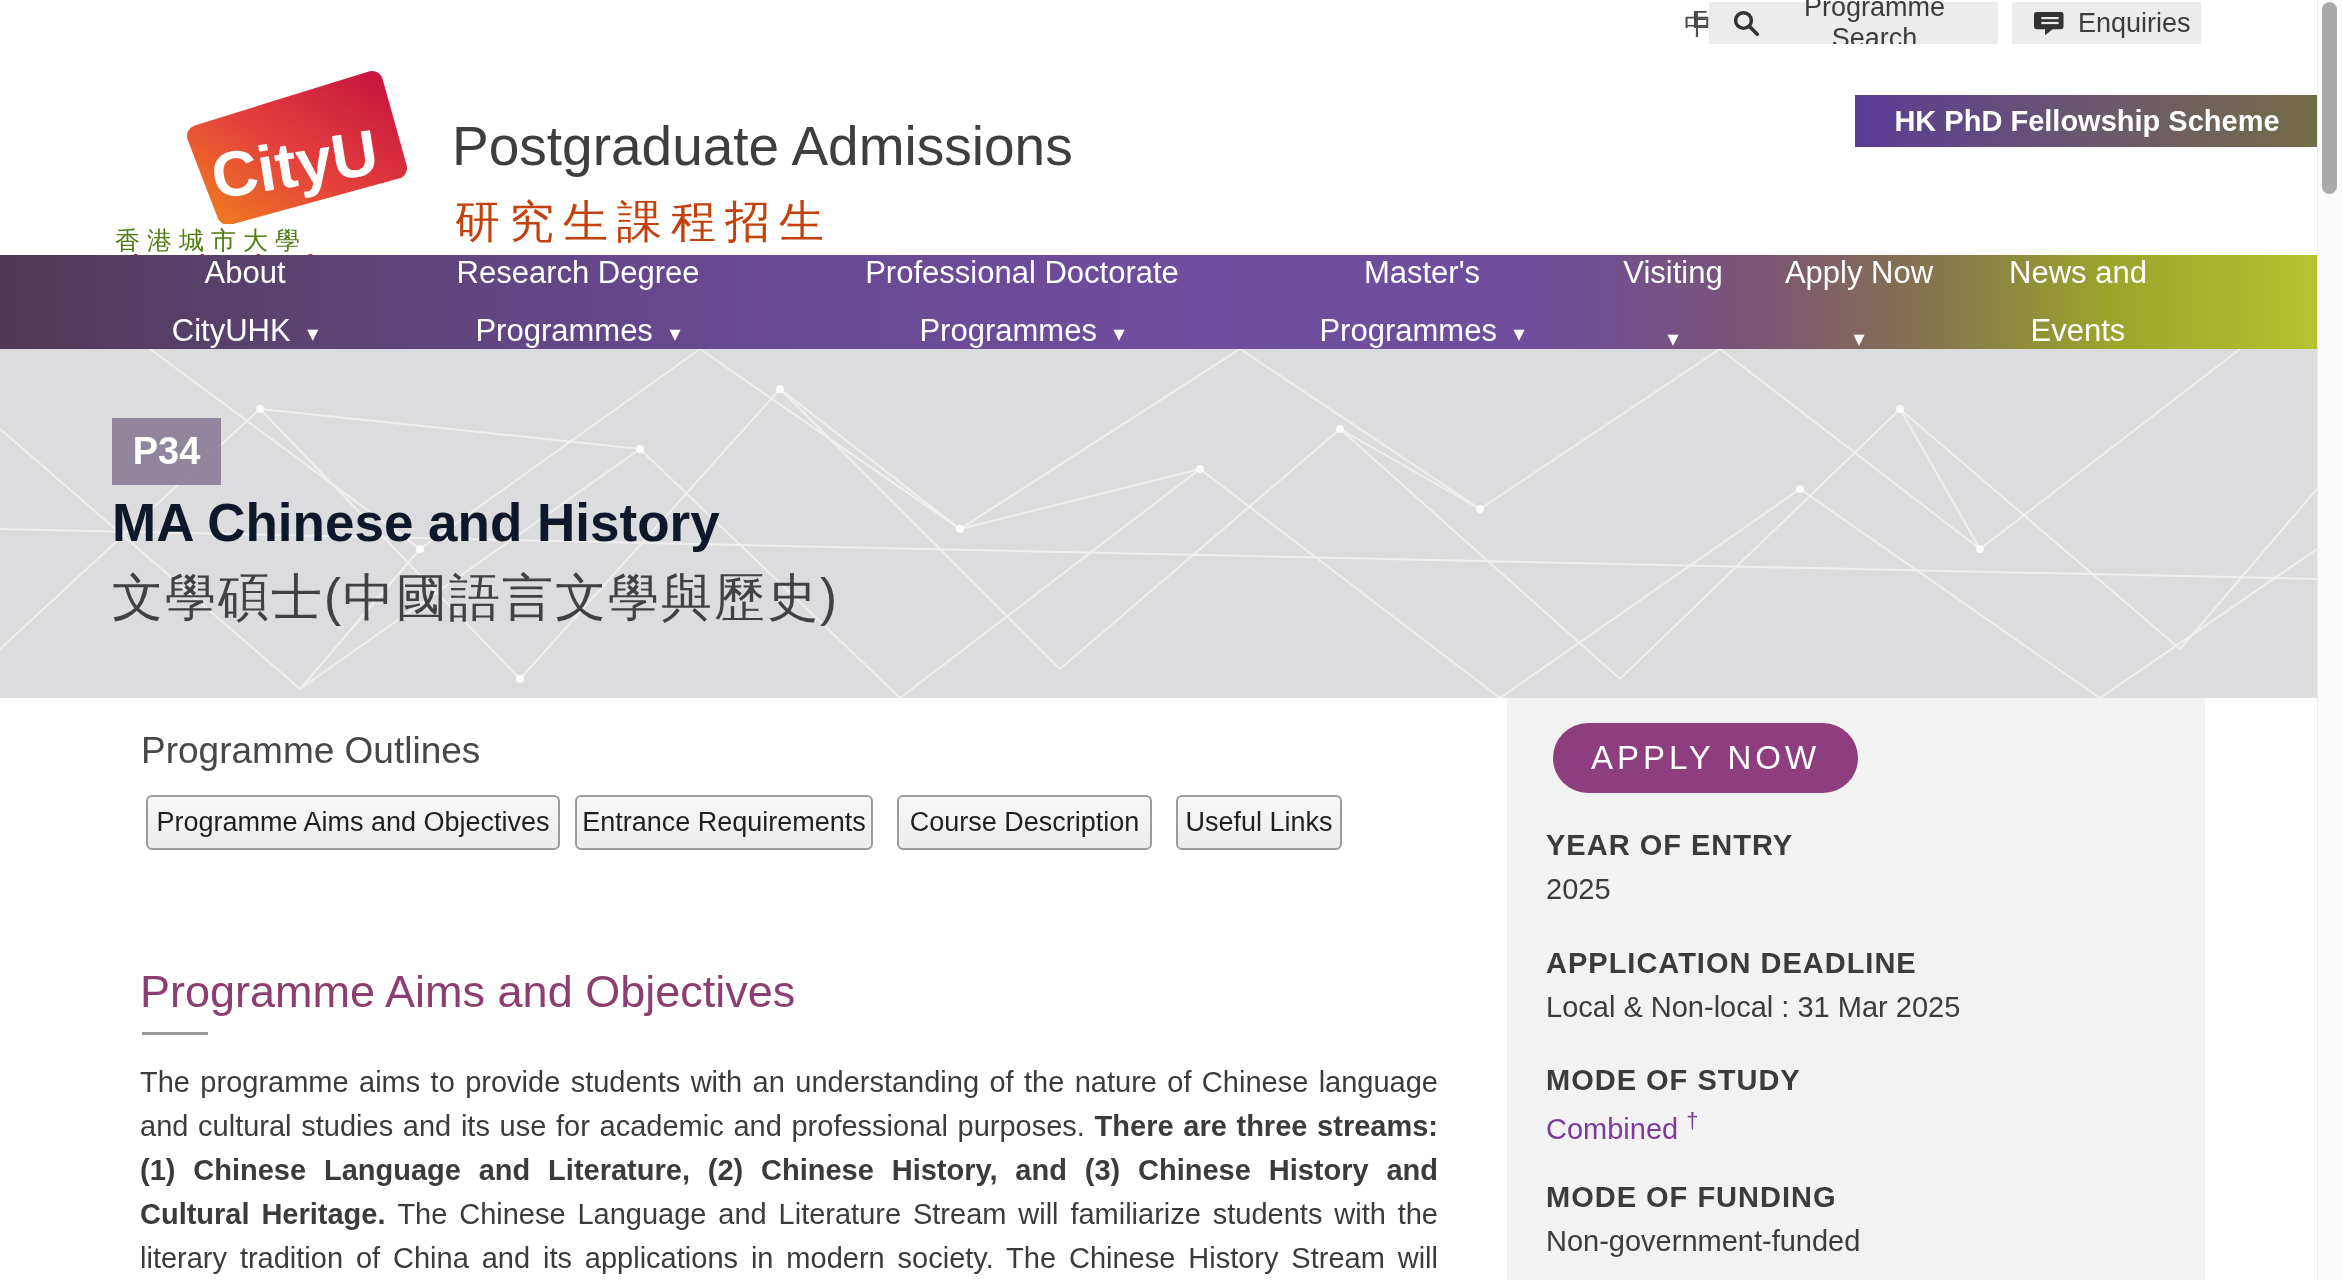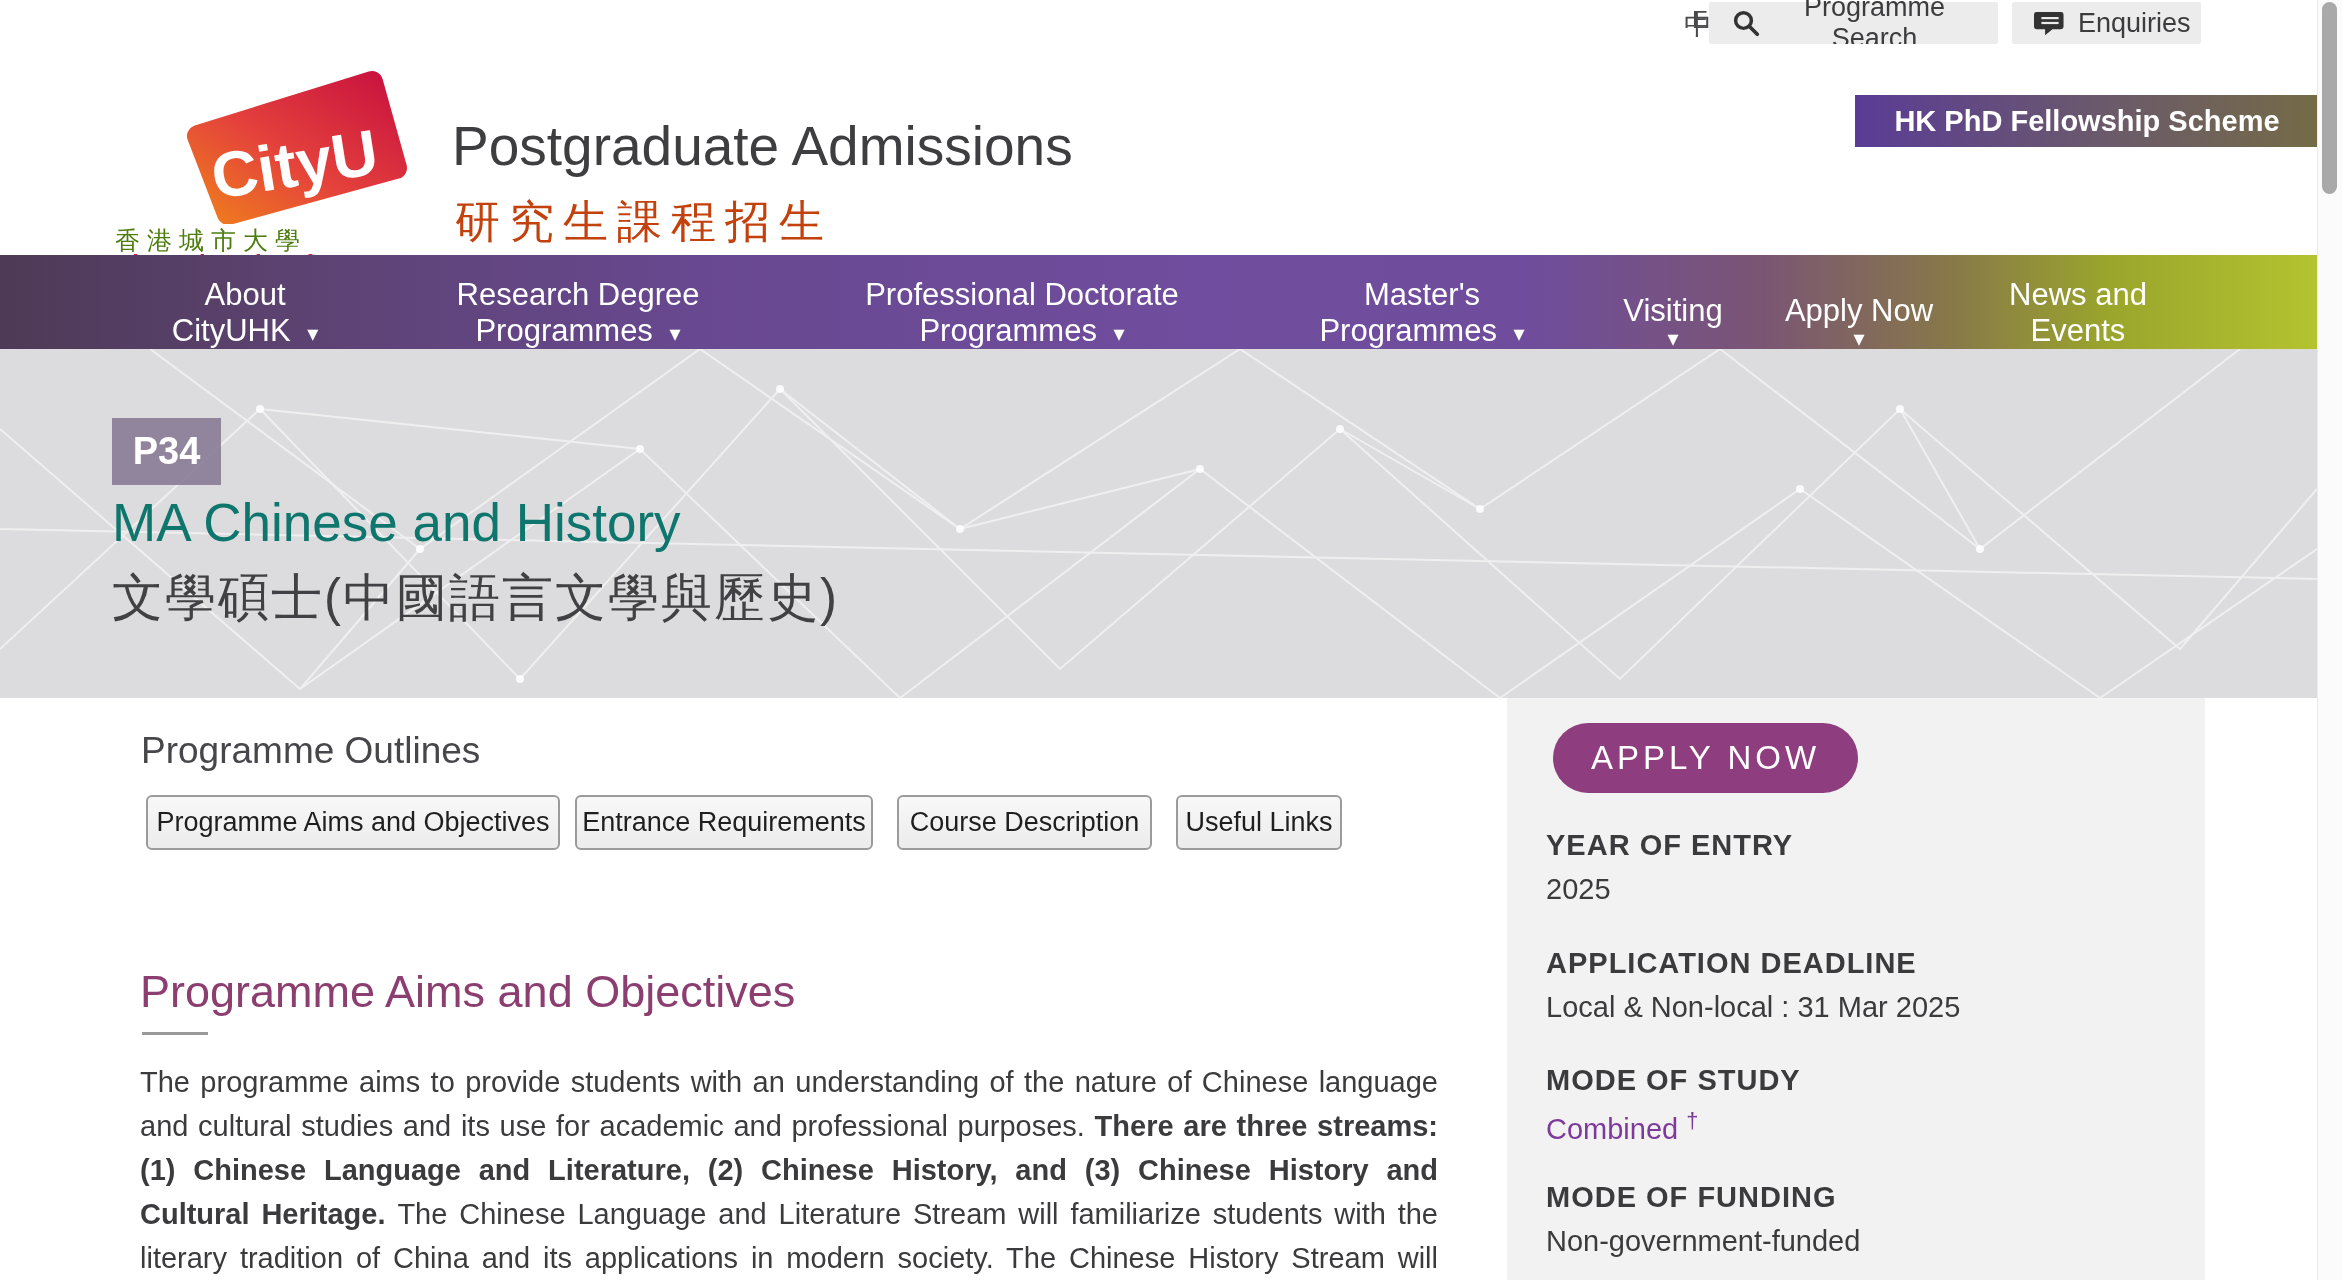--- a/index.html
+++ b/index.html
@@ -30,32 +30,32 @@
   .scheme-phd { left:1818px; top:51px; width:464px; height:52px;
                 background:linear-gradient(90deg,#5a3c96 0%,#6b5a6a 55%,#746b46 100%);margin-left:37px; }
   .scheme-tpg { left:1631px; top:110px; width:601px; height:50px;
                 background:linear-gradient(90deg,#6f6a40 0%,#8f9338 55%,#b7c52e 100%); }
 
   
   .nav { position:absolute; left:0; top:255px; width:2317px; height:94px;
          background:linear-gradient(90deg,#4e3a56 0%,#5d4374 14%,#684890 30%,#704d9e 52%,#6f4d9c 66%,
                                     #7a5574 76%,#87774a 84%,#9aa52c 91%,#b4c32f 100%); }
   .nav-item { position:absolute; top:0; height:94px; transform:translateX(-50%);
-              display:flex; flex-direction:column; align-items:center; justify-content:flex-end;
+              display:flex; flex-direction:column; align-items:center; justify-content:space-between;
               color:#ffffff; font-size:31px; font-weight:500; line-height:36px; text-align:center; cursor:pointer; white-space:nowrap; }
   .nav-caret { font-size:22px; line-height:20px; }
   .nav-caret.inline { display:inline; margin-left:8px; }
 
   
   .hero { position:absolute; left:0; top:349px; width:2317px; height:349px; background:#dcdcde; overflow:hidden; }
   .hero svg.mesh { position:absolute; left:0; top:0; }
   .hero-badge { position:absolute; left:112px; top:69px; width:109px; height:67px;
                 background:rgba(133,121,148,0.88); color:#ffffff; font-size:38px; font-weight:700;
                 display:flex; align-items:center; justify-content:center; }
-  .hero-title { position:absolute; left:112px; top:143px; font-size:53px; font-weight:400; color:#0f766e; }
+  .hero-title { position:absolute; left:112px; top:143px; font-size:53px; font-weight:700; color:#0f172a; }
   .hero-title-zh { position:absolute; left:112px; top:215px; font-size:51px; font-weight:500; color:#414044; letter-spacing:2px; }
 
   
   .main { position:absolute; left:0; top:698px; width:2317px; height:582px; background:#ffffff; }
   .section-title { position:absolute; left:141px; top:32px; font-size:37px; color:#47474b; }
   .tab-btn { position:absolute; top:97px; height:55px; background:linear-gradient(#f8f8f8,#ececec);
              border:2px solid #9b9b9b; border-radius:6px; font-family:"Liberation Sans",sans-serif;
              font-size:27px; color:#1f1f1f; cursor:pointer; }
   .tab-0 { left:146px; width:414px; }
   .tab-1 { left:575px; width:298px; }

